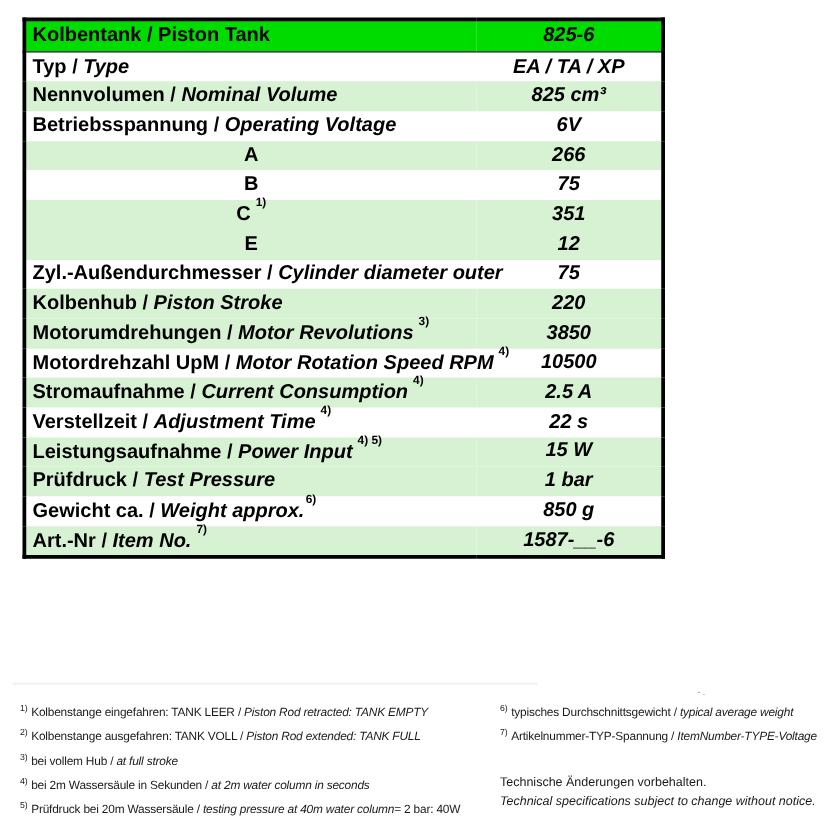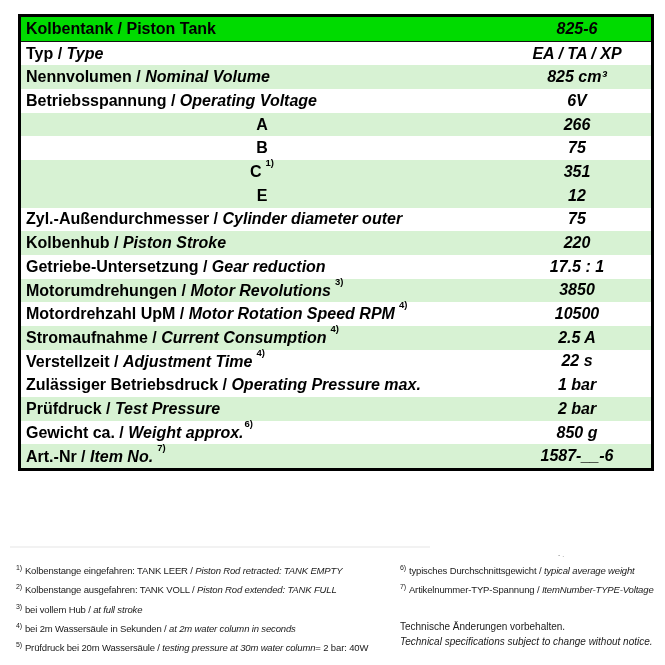--- a/index.html
+++ b/index.html
@@ -10,21 +10,21 @@
     margin:0;padding:0;
     width:665px;height:665px;
     background:#ffffff;
     font-family:"Liberation Sans",sans-serif;
     color:#000;
     overflow:hidden;
     position:relative;
   }
   .spec-table{
     position:absolute;left:18px;top:14px;
-    width:636px;
+    width:514px;
     border-collapse:collapse;
     border:3px solid #000;
     table-layout:fixed;
   }
   .spec-table td{
     height:23.7px;
     padding:0 0 0 5px;
     font-size:16px;
     font-weight:bold;
     white-space:nowrap;
@@ -126,47 +126,43 @@
         <td class="value">12</td>
       </tr>
       <tr>
         <td class="label"><span class="de">Zyl.-Außendurchmesser</span><span class="sep"> / </span><span class="en">Cylinder diameter outer</span></td>
         <td class="value">75</td>
       </tr>
       <tr class="shaded">
         <td class="label"><span class="de">Kolbenhub</span><span class="sep"> / </span><span class="en">Piston Stroke</span></td>
         <td class="value">220</td>
       </tr>
-      <tr>
-        <td class="label"><span class="de">Getriebe-Untersetzung</span><span class="sep"> / </span><span class="en">Gear reduction</span></td>
-        <td class="value">17.5 : 1</td>
-      </tr>
       <tr class="shaded">
         <td class="label"><span class="de">Motorumdrehungen</span><span class="sep"> / </span><span class="en">Motor Revolutions</span><sup class="fn-sup">3)</sup></td>
         <td class="value">3850</td>
       </tr>
       <tr>
         <td class="label"><span class="de">Motordrehzahl UpM</span><span class="sep"> / </span><span class="en">Motor Rotation Speed RPM</span><sup class="fn-sup">4)</sup></td>
         <td class="value">10500</td>
       </tr>
       <tr class="shaded">
         <td class="label"><span class="de">Stromaufnahme</span><span class="sep"> / </span><span class="en">Current Consumption</span><sup class="fn-sup">4)</sup></td>
         <td class="value">2.5 A</td>
       </tr>
       <tr>
         <td class="label"><span class="de">Verstellzeit</span><span class="sep"> / </span><span class="en">Adjustment Time</span><sup class="fn-sup">4)</sup></td>
         <td class="value">22 s</td>
       </tr>
-      <tr>
-        <td class="label"><span class="de">Zulässiger Betriebsdruck</span><span class="sep"> / </span><span class="en">Operating Pressure max.</span></td>
-        <td class="value">1 bar</td>
+      <tr class="shaded">
+        <td class="label"><span class="de">Leistungsaufnahme</span><span class="sep"> / </span><span class="en">Power Input</span><sup class="fn-sup">4) 5)</sup></td>
+        <td class="value">15 W</td>
       </tr>
       <tr class="shaded">
         <td class="label"><span class="de">Prüfdruck</span><span class="sep"> / </span><span class="en">Test Pressure</span></td>
-        <td class="value">2 bar</td>
+        <td class="value">1 bar</td>
       </tr>
       <tr>
         <td class="label"><span class="de">Gewicht ca.</span><span class="sep"> / </span><span class="en">Weight approx.</span><sup class="fn-sup tight">6)</sup></td>
         <td class="value">850 g</td>
       </tr>
       <tr class="shaded">
         <td class="label"><span class="de">Art.-Nr</span><span class="sep"> / </span><span class="en">Item No.</span><sup class="fn-sup">7)</sup></td>
         <td class="value">1587-__-6</td>
       </tr>
     </tbody>
@@ -174,21 +170,21 @@
 
 <div class="artifact-line"></div>
 <div class="artifact-mark">- .</div>
 
 <div class="footnotes">
   <div class="fn-left">
       <div class="fn-line"><sup class="fn-marker">1)</sup><span class="fn-de">Kolbenstange eingefahren: TANK LEER</span><span class="sep"> / </span><span class="en">Piston Rod retracted: TANK EMPTY</span></div>
       <div class="fn-line"><sup class="fn-marker">2)</sup><span class="fn-de">Kolbenstange ausgefahren: TANK VOLL</span><span class="sep"> / </span><span class="en">Piston Rod extended: TANK FULL</span></div>
       <div class="fn-line"><sup class="fn-marker">3)</sup><span class="fn-de">bei vollem Hub</span><span class="sep"> / </span><span class="en">at full stroke</span></div>
       <div class="fn-line"><sup class="fn-marker">4)</sup><span class="fn-de">bei 2m Wassersäule in Sekunden</span><span class="sep"> / </span><span class="en">at 2m water column in seconds</span></div>
-      <div class="fn-line"><sup class="fn-marker">5)</sup><span class="fn-de">Prüfdruck bei 20m Wassersäule</span><span class="sep"> / </span><span class="en">testing pressure at 30m water column</span><span class="fn-tail" style="margin-left: 0;">=  2 bar: 40W</span></div>
+      <div class="fn-line"><sup class="fn-marker">5)</sup><span class="fn-de">Prüfdruck bei 20m Wassersäule</span><span class="sep"> / </span><span class="en">testing pressure at 40m water column</span><span class="fn-tail" style="margin-left: 0;">=  2 bar: 40W</span></div>
     </div>
   <div class="fn-right">
     <div>
         <div class="fn-line"><sup class="fn-marker">6)</sup><span class="fn-de">typisches Durchschnittsgewicht</span><span class="sep"> / </span><span class="en">typical average weight</span></div>
         <div class="fn-line"><sup class="fn-marker">7)</sup><span class="fn-de">Artikelnummer-TYP-Spannung</span><span class="sep"> / </span><span class="en">ItemNumber-TYPE-Voltage</span></div>
       </div>
     <div class="notice">
       <div>Technische Änderungen vorbehalten.</div>
       <div class="en">Technical specifications subject to change without notice.</div>
     </div>

